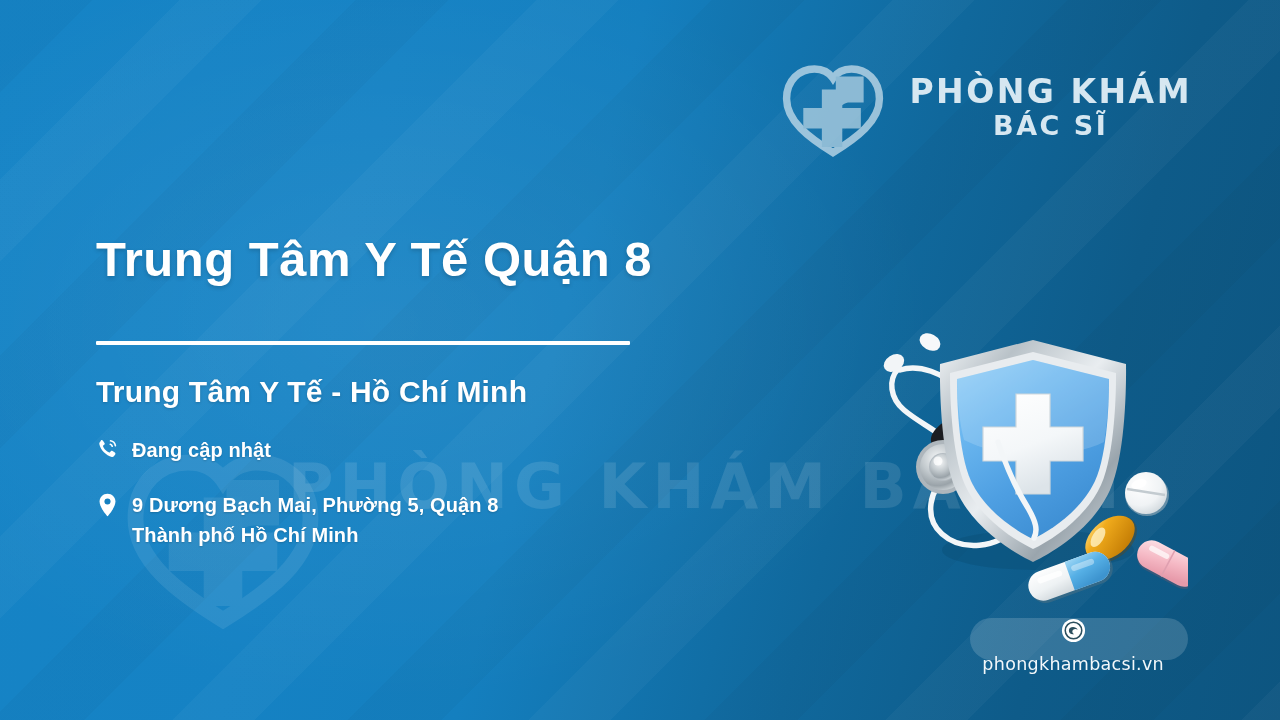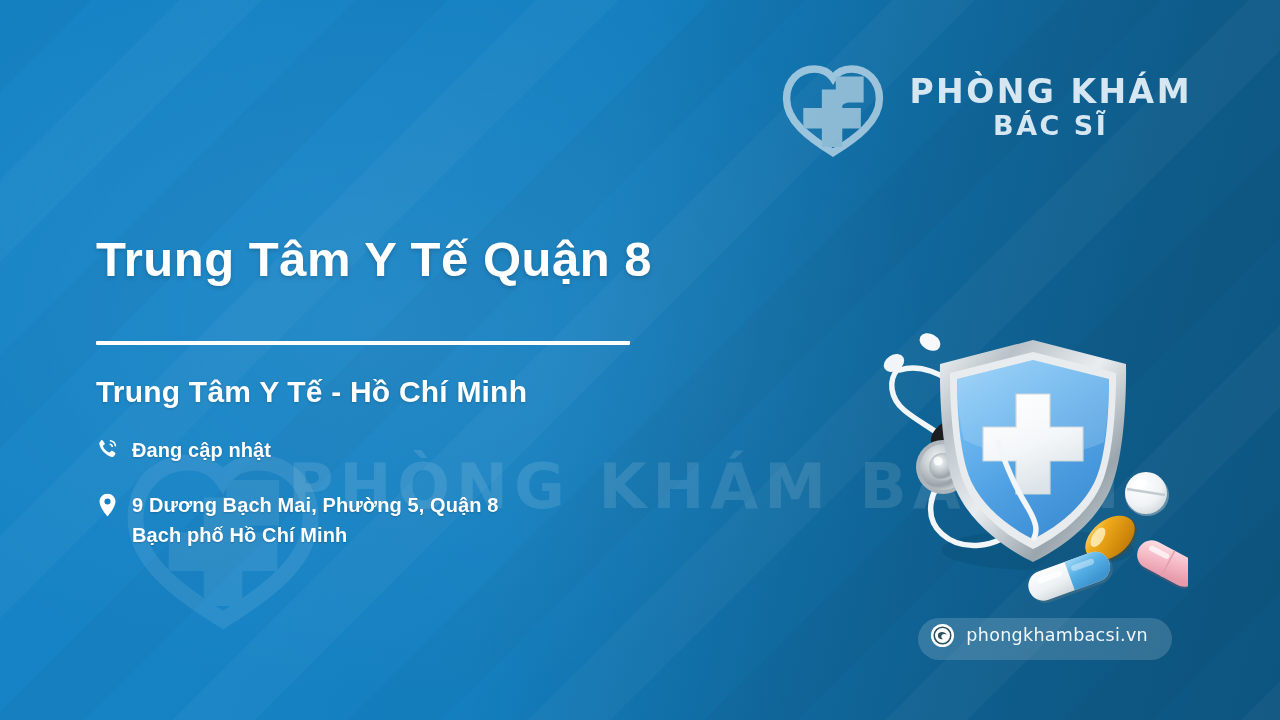--- a/index.html
+++ b/index.html
@@ -145,26 +145,27 @@
   
   .illustration {
     position:absolute;
     right:92px; top:322px;
     width:330px; height:300px;
   }
 
   
   .url-badge {
     position:absolute;
-    right:108px; bottom:60px;
+    right:92px; bottom:60px;
     height:42px;
     display:flex; align-items:center; gap:11px;
     padding:0 24px 8px 12px;
     border-radius:21px;
     background:rgba(255,255,255,0.16);
+    flex-direction:column;
   }
   .url-icon { width:25px; height:25px; flex:0 0 auto; }
   .url-text {
     font-size:17.5px;
     color:#f2f7fa;
     letter-spacing:0.3px;
     font-family:"DejaVu Sans", sans-serif;
   }
 </style>
 </head>
@@ -217,21 +218,21 @@
 
     <div class="info-row addr">
       <span class="info-icon">
         <svg width="19" height="24" viewBox="0 0 20 26">
           <path d="M10 0.8C5.2.8 1.4 4.6 1.4 9.3c0 6.3 7.2 14.5 8.6 16 1.4-1.5 8.6-9.7 8.6-16C18.6 4.6 14.8.8 10 .8z" fill="#ffffff"></path>
           <circle cx="10" cy="9.2" r="3.3" fill="#1580c0"></circle>
         </svg>
       </span>
       <span class="info-text">
         <span>9 Dương Bạch Mai,  Phường 5,  Quận 8</span><br>
-        <span>Bạch phố Hồ Chí Minh</span>
+        <span>Thành phố Hồ Chí Minh</span>
       </span>
     </div>
   </div>
 
   <div class="illustration">
     <svg viewBox="0 0 330 300" width="330" height="300">
       <defs>
         <linearGradient id="shieldFace" x1="0" y1="0" x2="0.55" y2="1">
           <stop offset="0%" stop-color="#8fcdf6"></stop>
           <stop offset="35%" stop-color="#6ab6ef"></stop>

